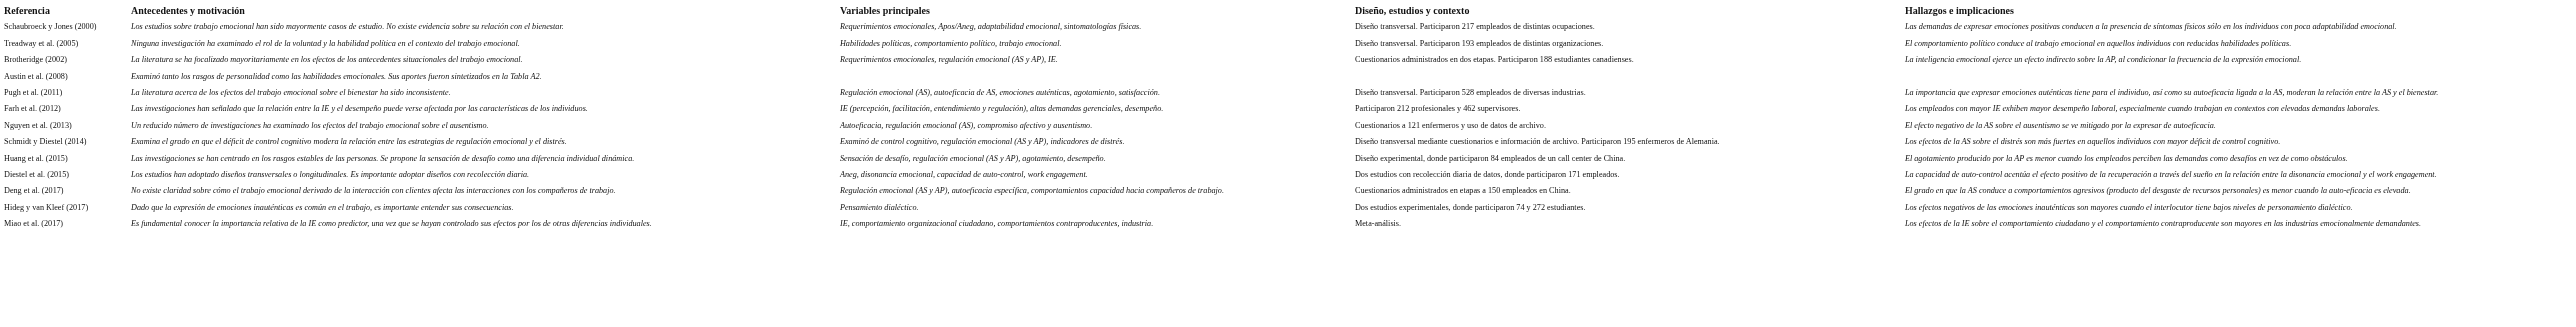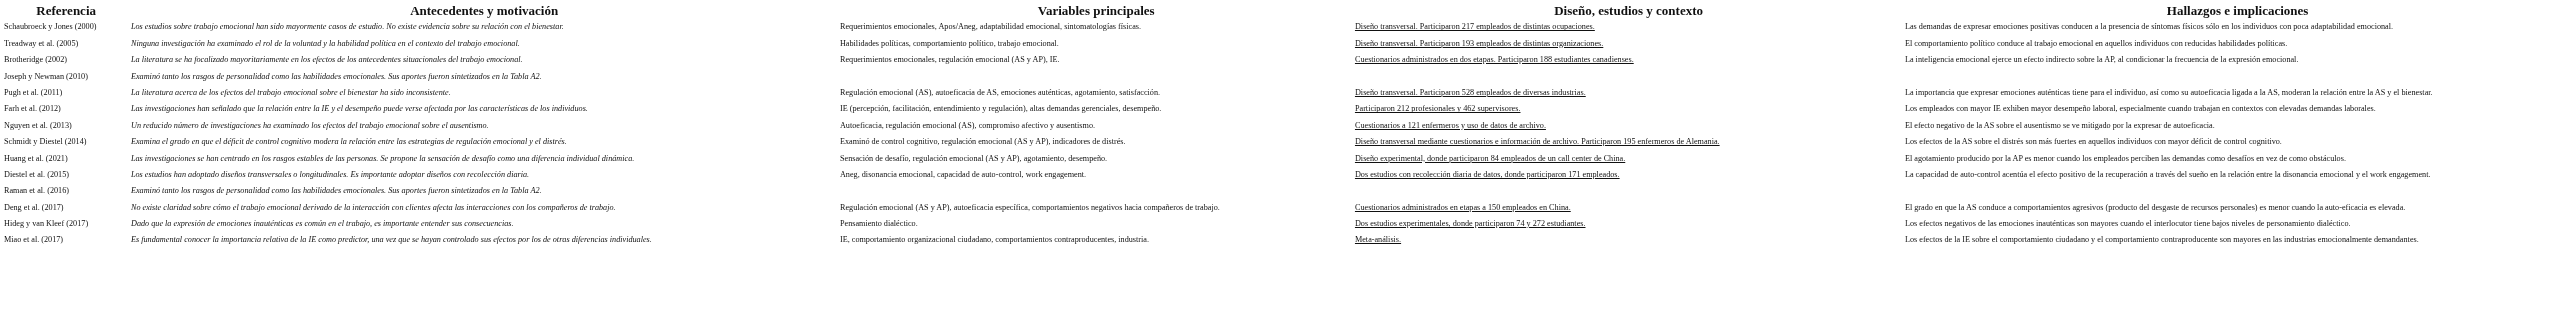--- a/index.html
+++ b/index.html
@@ -1,24 +1,24 @@
 <!DOCTYPE html>
 <html style="font-size:10.6px"><head>
 <meta charset="utf-8">
 <style>
   html, body { margin: 0; padding: 0; background: #ffffff; }
   body { width: 2576px; height: 327px; overflow: hidden; font-family: "DejaVu Serif", "Liberation Serif", serif; color: #111; }
   table.lit { border-collapse: collapse; margin-left: 2.7px; margin-top: 2.7px; font-size: 8.2px; font-family: "Liberation Serif", "DejaVu Serif", serif; }
-  table.lit th { font-weight: bold; text-align: center; height: 16px; padding: 0 1.3px; font-size: 13px; white-space: nowrap; }
+  table.lit th { font-weight: bold; text-align: left; height: 16px; padding: 0 1.3px; font-size: 10px; white-space: nowrap; }
   table.lit td { height: 16.4px; padding: 0 2.7px 0 1.3px; white-space: nowrap; vertical-align: middle; text-align: left; }
   td.c-ref { width: 123px; margin-left: 41px; }
   td.c-ante { width: 705px; font-style: italic; }
-  td.c-vars { width: 511px; }
-  td.c-dis { width: 546px; text-decoration: underline; }
-  td.c-hall { width: 664px; }
+  td.c-vars { width: 511px; font-style: italic; }
+  td.c-dis { width: 546px; }
+  td.c-hall { width: 664px; font-style: italic; }
 </style>
 </head>
 <body>
 
 <table class="lit">
   <thead>
     <tr>
       <th>Referencia</th>
       <th>Antecedentes y motivación</th>
       <th>Variables principales</th>
@@ -42,21 +42,21 @@
       <td class="c-hall">El comportamiento político conduce al trabajo emocional en aquellos individuos con reducidas habilidades políticas.</td>
     </tr>
     <tr>
       <td class="c-ref">Brotheridge (2002)</td>
       <td class="c-ante">La literatura se ha focalizado mayoritariamente en los efectos de los antecedentes situacionales del trabajo emocional.</td>
       <td class="c-vars">Requerimientos emocionales, regulación emocional (AS y AP), IE.</td>
       <td class="c-dis">Cuestionarios administrados en dos etapas. Participaron 188 estudiantes canadienses.</td>
       <td class="c-hall">La inteligencia emocional ejerce un efecto indirecto sobre la AP, al condicionar la frecuencia de la expresión emocional.</td>
     </tr>
     <tr>
-      <td class="c-ref">Joseph y Newman (2010)</td>
+      <td class="c-ref">Austin et al. (2008)</td>
       <td class="c-ante">Examinó tanto los rasgos de personalidad como las habilidades emocionales. Sus aportes fueron sintetizados en la Tabla A2.</td>
       <td class="c-vars"></td>
       <td class="c-dis"></td>
       <td class="c-hall"></td>
     </tr>
     <tr>
       <td class="c-ref">Pugh et al. (2011)</td>
       <td class="c-ante">La literatura acerca de los efectos del trabajo emocional sobre el bienestar ha sido inconsistente.</td>
       <td class="c-vars">Regulación emocional (AS), autoeficacia de AS, emociones auténticas, agotamiento, satisfacción.</td>
       <td class="c-dis">Diseño transversal. Participaron 528 empleados de diversas industrias.</td>
@@ -77,44 +77,37 @@
       <td class="c-hall">El efecto negativo de la AS sobre el ausentismo se ve mitigado por la expresar de autoeficacia.</td>
     </tr>
     <tr>
       <td class="c-ref">Schmidt y Diestel (2014)</td>
       <td class="c-ante">Examina el grado en que el déficit de control cognitivo modera la relación entre las estrategias de regulación emocional y el distrés.</td>
       <td class="c-vars">Examinó de control cognitivo, regulación emocional (AS y AP), indicadores de distrés.</td>
       <td class="c-dis">Diseño transversal mediante cuestionarios e información de archivo. Participaron 195 enfermeros de Alemania.</td>
       <td class="c-hall">Los efectos de la AS sobre el distrés son más fuertes en aquellos individuos con mayor déficit de control cognitivo.</td>
     </tr>
     <tr>
-      <td class="c-ref">Huang et al. (2021)</td>
+      <td class="c-ref">Huang et al. (2015)</td>
       <td class="c-ante">Las investigaciones se han centrado en los rasgos estables de las personas. Se propone la sensación de desafío como una diferencia individual dinámica.</td>
       <td class="c-vars">Sensación de desafío, regulación emocional (AS y AP), agotamiento, desempeño.</td>
       <td class="c-dis">Diseño experimental, donde participaron 84 empleados de un call center de China.</td>
       <td class="c-hall">El agotamiento producido por la AP es menor cuando los empleados perciben las demandas como desafíos en vez de como obstáculos.</td>
     </tr>
     <tr>
       <td class="c-ref">Diestel et al. (2015)</td>
       <td class="c-ante">Los estudios han adoptado diseños transversales o longitudinales. Es importante adoptar diseños con recolección diaria.</td>
       <td class="c-vars">Aneg, disonancia emocional, capacidad de auto-control, work engagement.</td>
       <td class="c-dis">Dos estudios con recolección diaria de datos, donde participaron 171 empleados.</td>
       <td class="c-hall">La capacidad de auto-control acentúa el efecto positivo de la recuperación a través del sueño en la relación entre la disonancia emocional y el work engagement.</td>
     </tr>
     <tr>
-      <td class="c-ref">Raman et al. (2016)</td>
-      <td class="c-ante">Examinó tanto los rasgos de personalidad como las habilidades emocionales. Sus aportes fueron sintetizados en la Tabla A2.</td>
-      <td class="c-vars"></td>
-      <td class="c-dis"></td>
-      <td class="c-hall"></td>
-    </tr>
-    <tr>
       <td class="c-ref">Deng et al. (2017)</td>
       <td class="c-ante">No existe claridad sobre cómo el trabajo emocional derivado de la interacción con clientes afecta las interacciones con los compañeros de trabajo.</td>
-      <td class="c-vars">Regulación emocional (AS y AP), autoeficacia específica, comportamientos negativos hacia compañeros de trabajo.</td>
+      <td class="c-vars">Regulación emocional (AS y AP), autoeficacia específica, comportamientos capacidad hacia compañeros de trabajo.</td>
       <td class="c-dis">Cuestionarios administrados en etapas a 150 empleados en China.</td>
       <td class="c-hall">El grado en que la AS conduce a comportamientos agresivos (producto del desgaste de recursos personales) es menor cuando la auto-eficacia es elevada.</td>
     </tr>
     <tr>
       <td class="c-ref">Hideg y van Kleef (2017)</td>
       <td class="c-ante">Dado que la expresión de emociones inauténticas es común en el trabajo, es importante entender sus consecuencias.</td>
       <td class="c-vars">Pensamiento dialéctico.</td>
       <td class="c-dis">Dos estudios experimentales, donde participaron 74 y 272 estudiantes.</td>
       <td class="c-hall">Los efectos negativos de las emociones inauténticas son mayores cuando el interlocutor tiene bajos niveles de personamiento dialéctico.</td>
     </tr>

